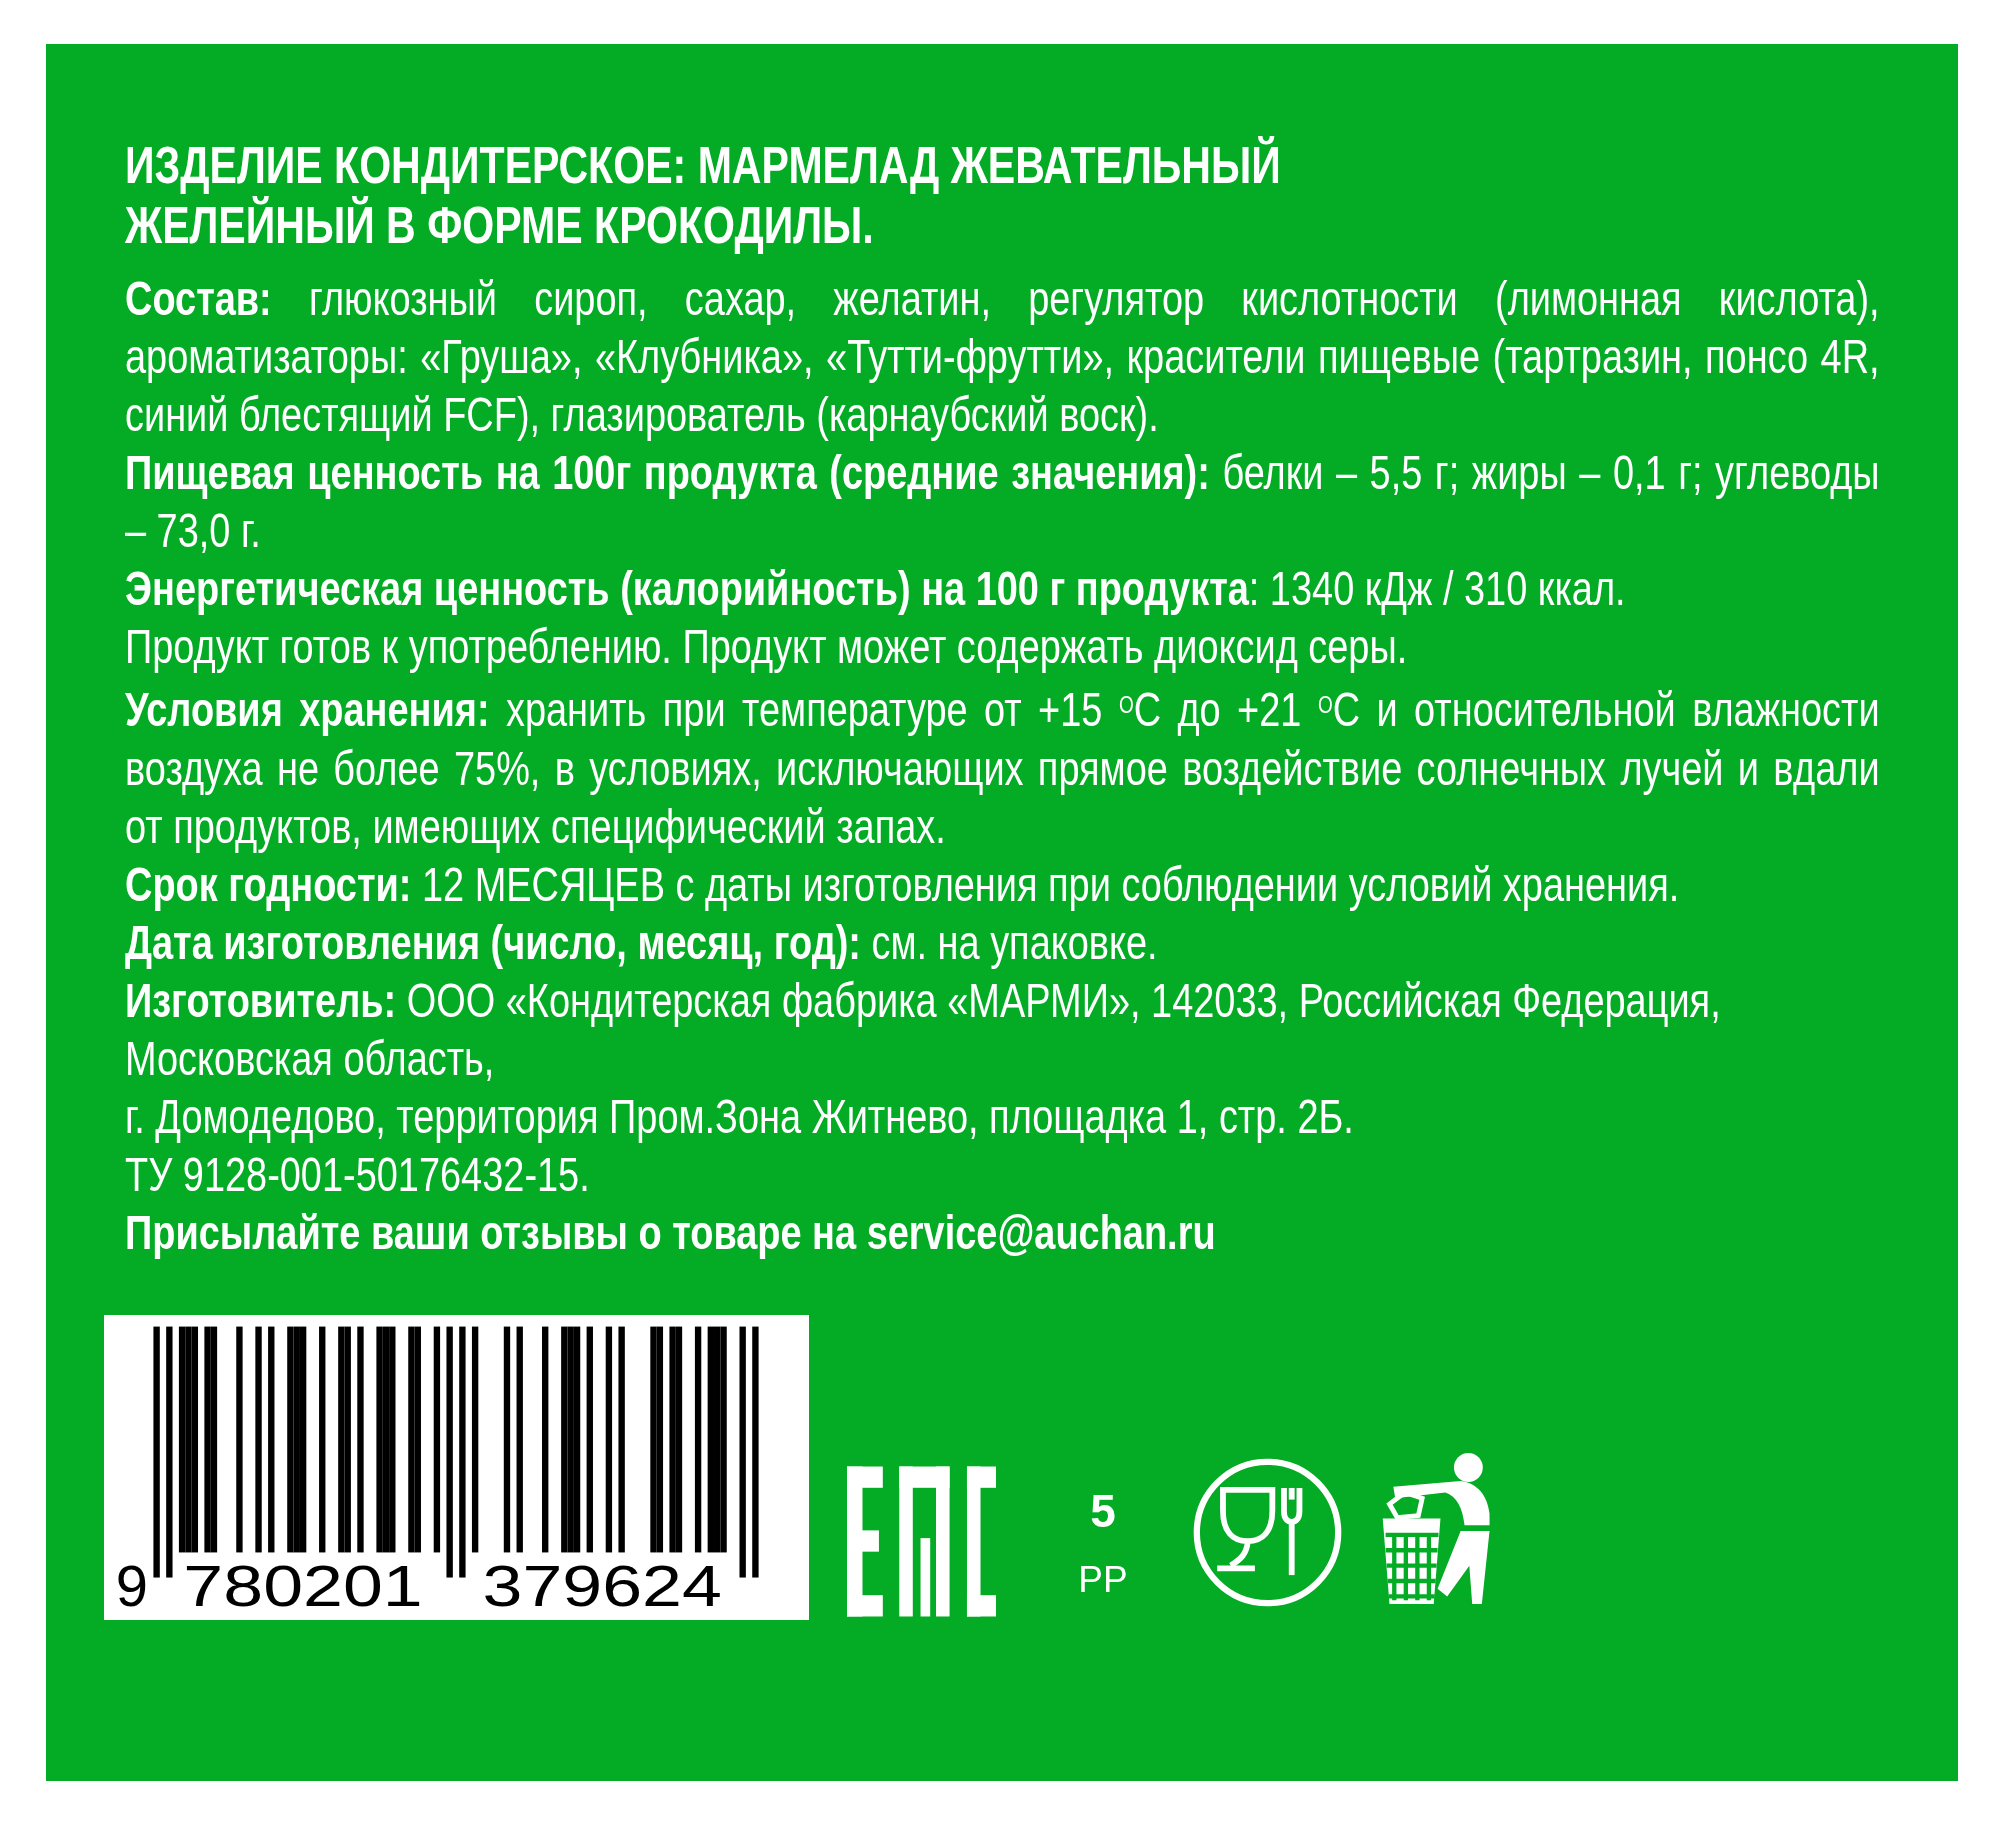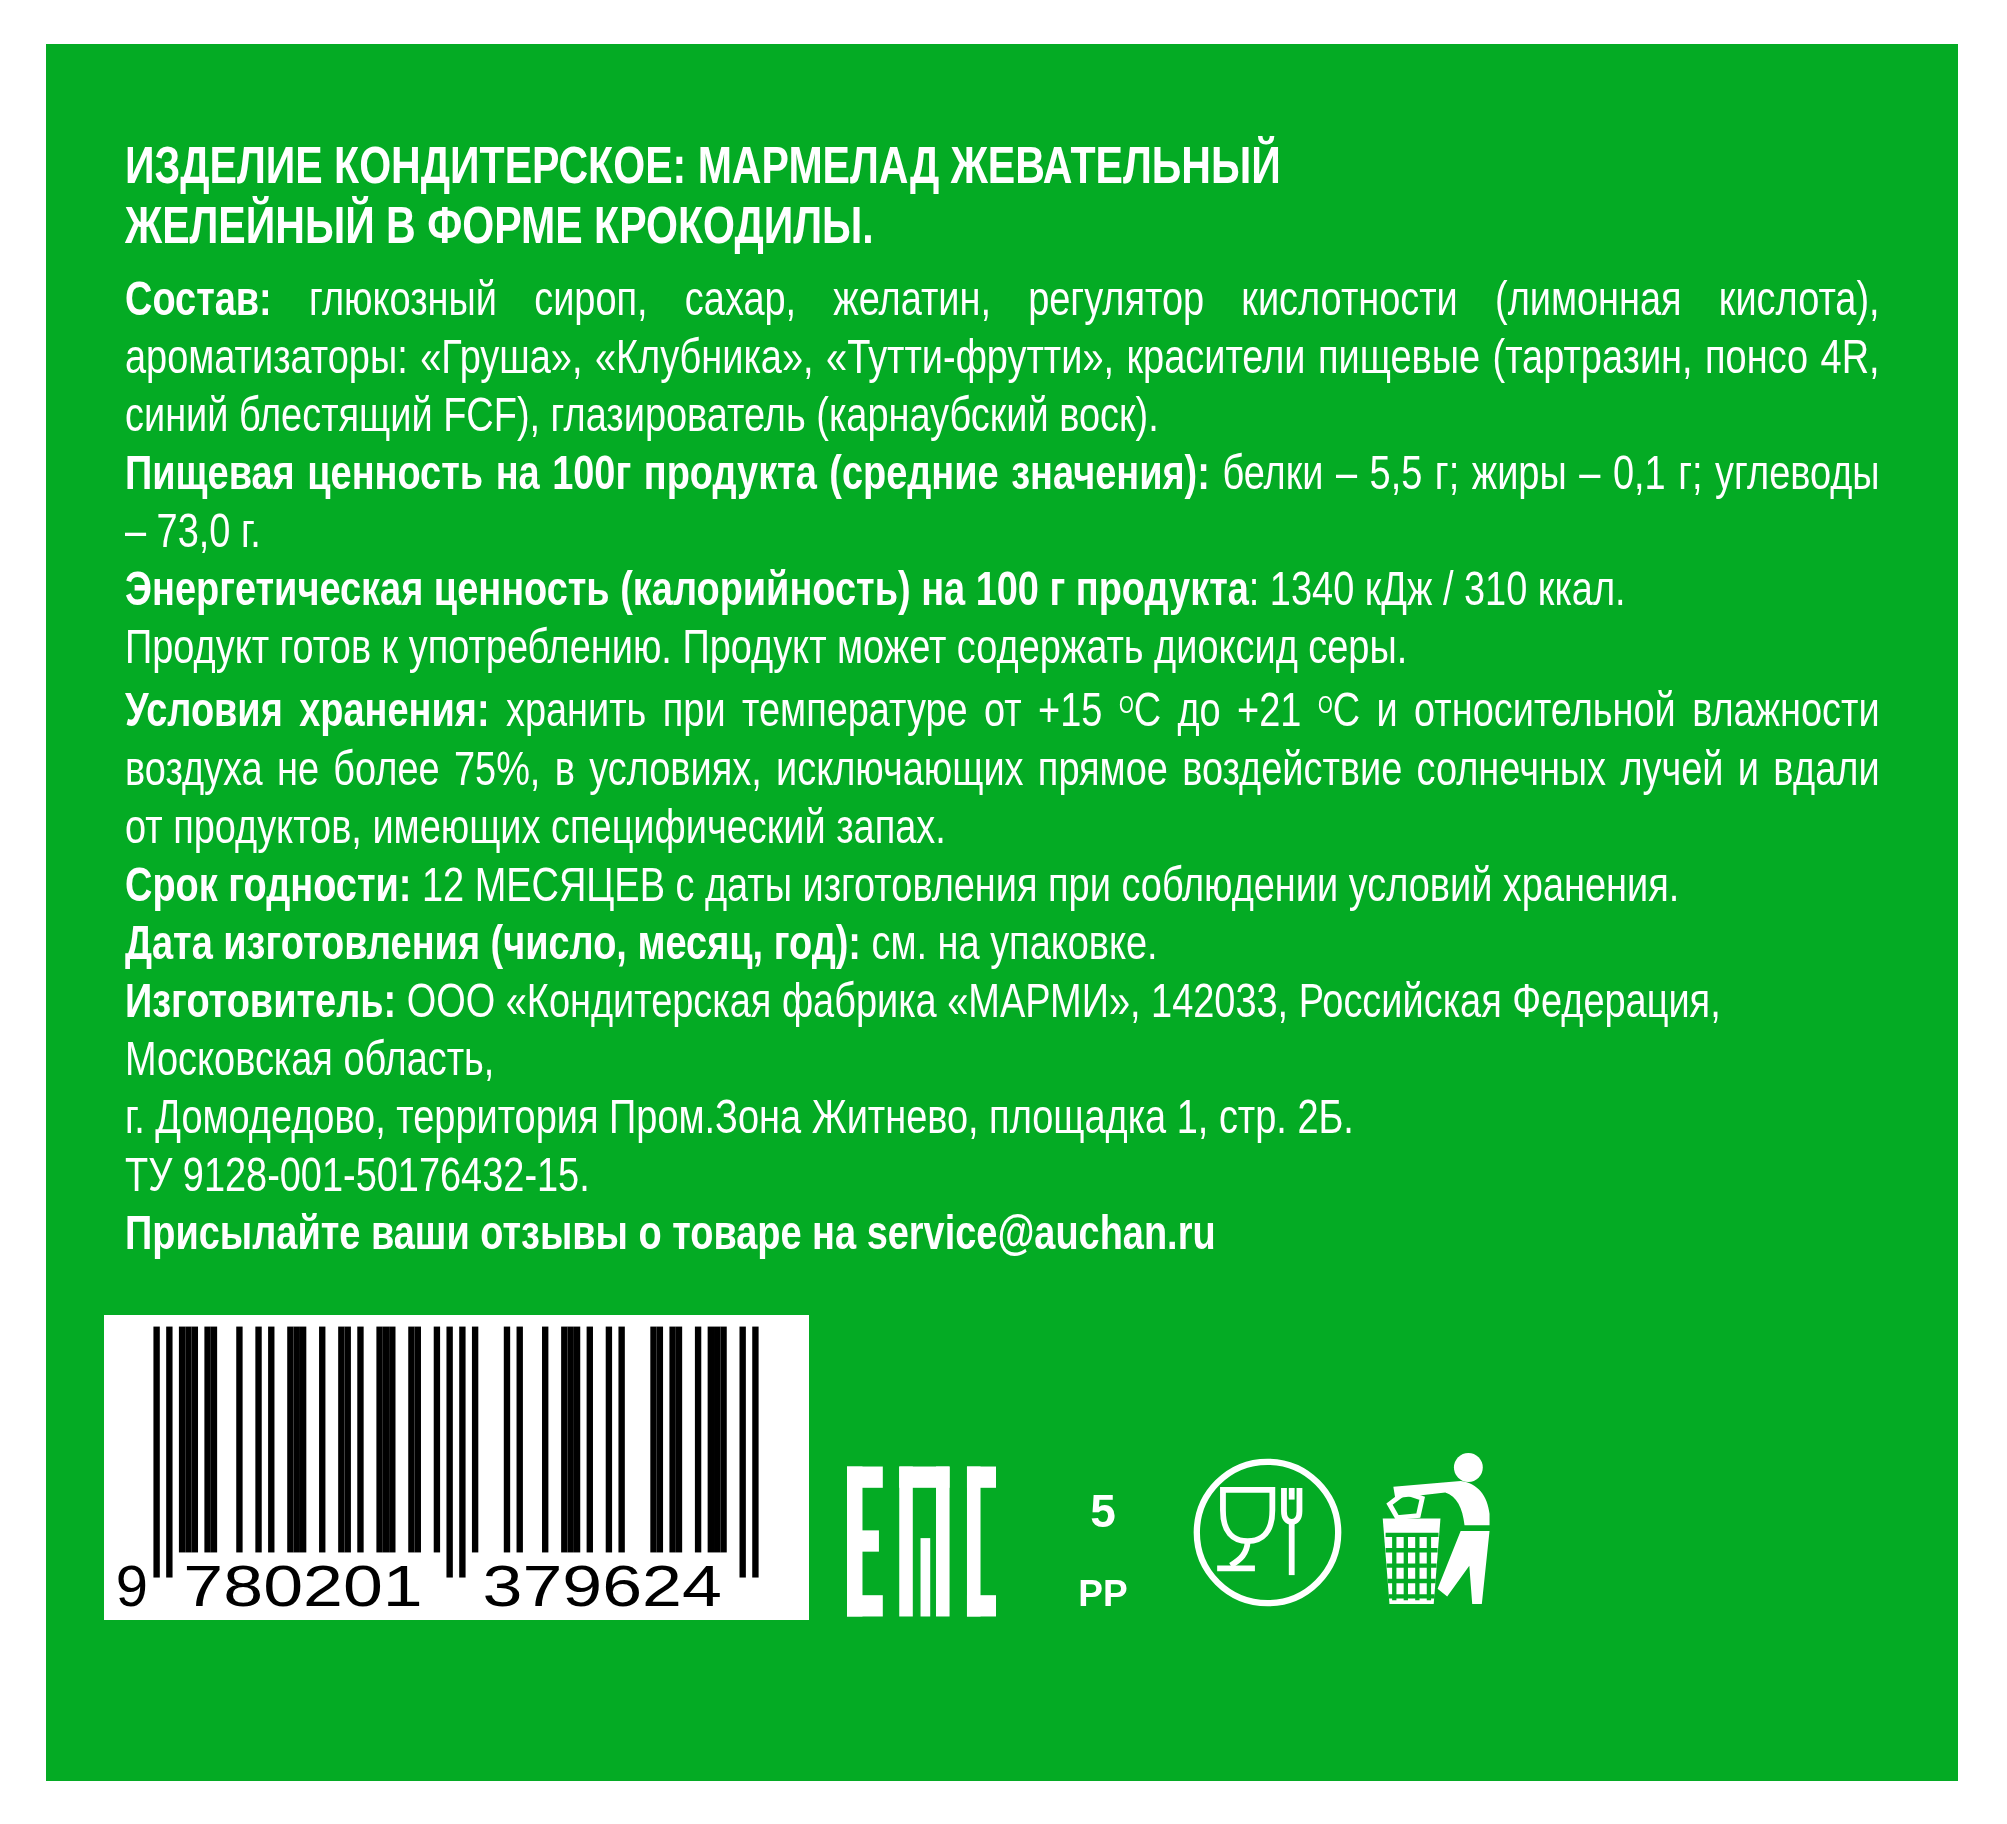--- a/index.html
+++ b/index.html
@@ -17,21 +17,21 @@
   
   #barcode-box{position:absolute;left:58px;top:1271px;width:705px;height:305px;background:#ffffff;}
   #barcode-box svg{display:block;width:705px;height:305px;}
   #barcode-box svg rect{fill:#000000;}
   #barcode-box svg text{font-family:"Liberation Sans",sans-serif;font-size:60px;fill:#000000;}
   
   .mark{position:absolute;}
   #eac-mark{left:801px;top:1422px;width:149px;height:151px;}
   #recycling-code{left:1023px;top:1444px;width:68px;height:126px;color:#ffffff;text-align:center;}
   #recycling-number{font-weight:700;font-size:46px;line-height:46px;}
-  #recycling-material{font-weight:700;font-size:37px;line-height:37px;margin-top:41px;}
+  #recycling-material{font-weight:400;font-size:37px;line-height:37px;margin-top:27px;}
   #food-contact{left:1145px;top:1412px;width:153px;height:153px;}
   #tidy-man{left:1330px;top:1410px;width:127px;height:154px;}
   svg{overflow:visible;}
 </style>
 </head>
 <body>
 
 <div id="page">
   <div id="label" style="background: rgb(4, 171, 36);">
 

